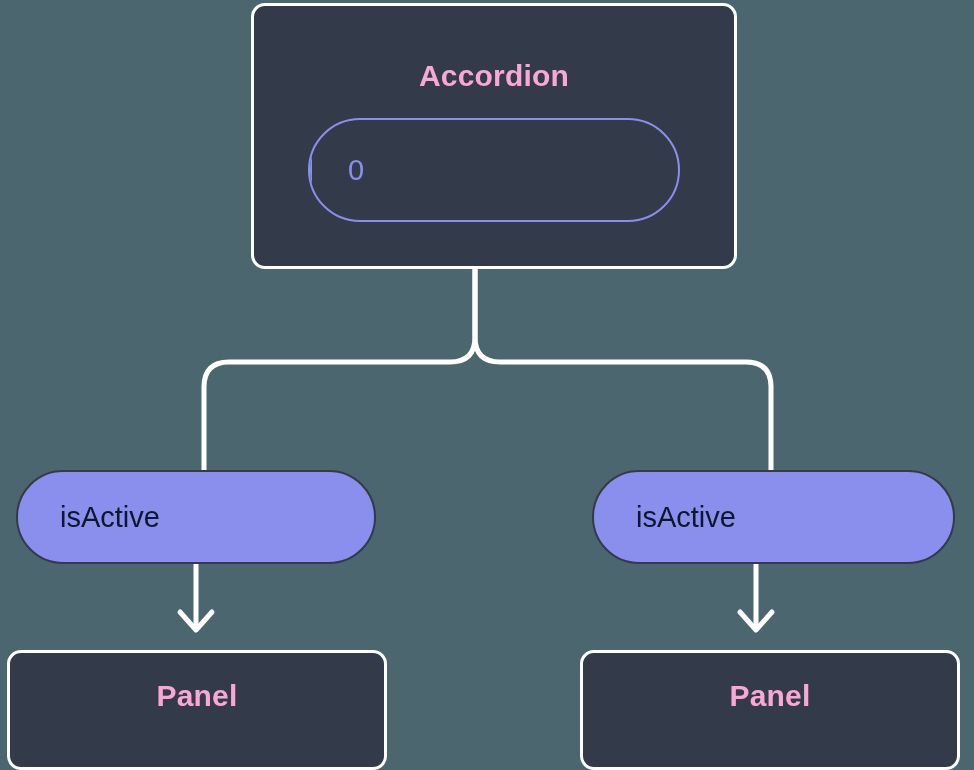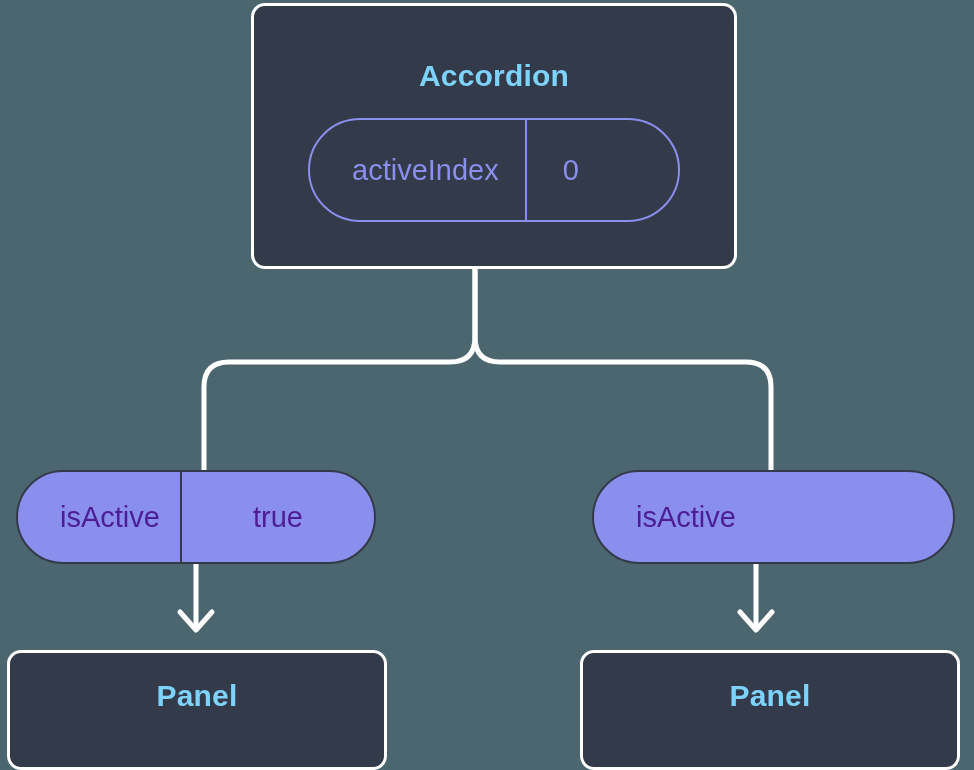--- a/index.html
+++ b/index.html
@@ -30,21 +30,21 @@
     background: #333a49;
     border: 3px solid #ffffff;
     border-radius: 14px;
     box-sizing: border-box;
   }
   .node-title {
     position: absolute;
     left: 0;
     width: 100%;
     text-align: center;
-    color: #7dd3fc;
+    color: #f9a8d4;
     font-size: 30px;
     font-weight: 700;
     letter-spacing: 0.2px;
     white-space: nowrap;
   }
 
   #accordion-box { left: 251px; top: 3px; width: 486px; height: 266px; }
   #accordion-box .node-title { top: 53px; }
 
   #panel-left-box  { left: 7px;   top: 650px; width: 380px; height: 120px; }
@@ -84,21 +84,21 @@
     border: 2px solid #333a49;
     border-radius: 999px;
     box-sizing: border-box;
     overflow: hidden;
   }
   .pill-filled .pill-key,
   .pill-filled .pill-val {
     display: flex;
     align-items: center;
     justify-content: center;
-    color: #4c1d95;
+    color: #0f172a;
     font-size: 29px;
     white-space: nowrap;
     text-align: right;
   }
   .pill-filled .pill-key { flex: 0 0 auto; padding: 0 20px 0 42px; }
   .pill-filled .pill-val { flex: 1 1 auto; padding: 0 28px; border-left: 2px solid #333a49; }
 
   #prop-left  { left: 16px;  top: 470px; width: 360px; height: 94px; }
   #prop-right { left: 592px; top: 470px; width: 363px; height: 94px; }
 </style>
@@ -118,27 +118,25 @@
 
     <path d="M 756 564 L 756 628" fill="none" stroke="#ffffff" stroke-width="5" stroke-linecap="round"></path>
     <path d="M 740 612 L 756 630 L 772 612" fill="none" stroke="#ffffff" stroke-width="5" stroke-linecap="round" stroke-linejoin="round"></path>
   </svg>
 
   <div id="accordion-box" class="node-box">
     <div class="node-title">Accordion</div>
   </div>
 
   <div id="accordion-prop" class="pill-outline">
-    <div class="pill-key">activeIndex</div>
     <div class="pill-val">0</div>
   </div>
 
   <div id="prop-left" class="pill-filled">
     <div class="pill-key">isActive</div>
-    <div class="pill-val">true</div>
   </div>
 
   <div id="prop-right" class="pill-filled">
     <div class="pill-key">isActive</div>
   </div>
 
   <div id="panel-left-box" class="node-box">
     <div class="node-title">Panel</div>
   </div>
 

